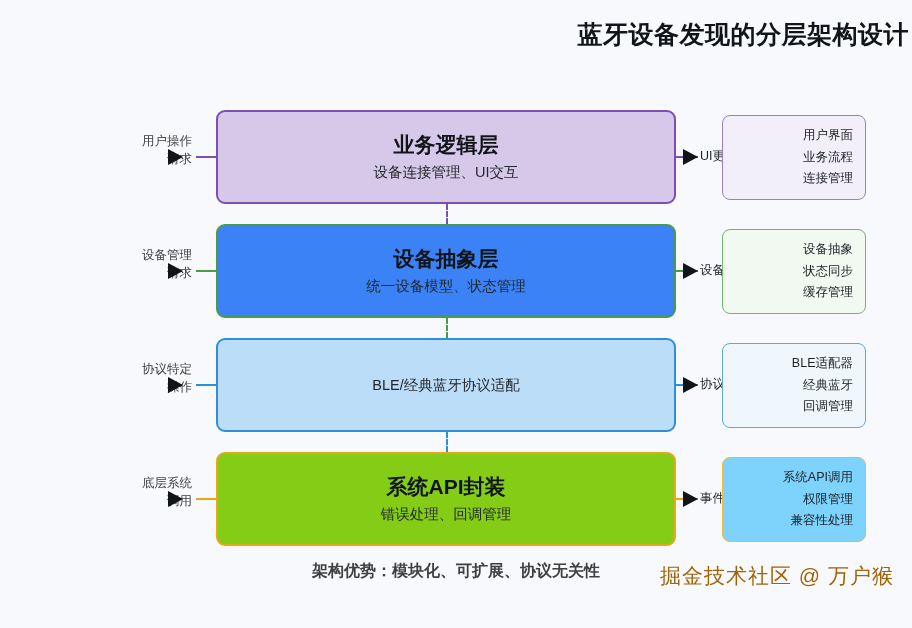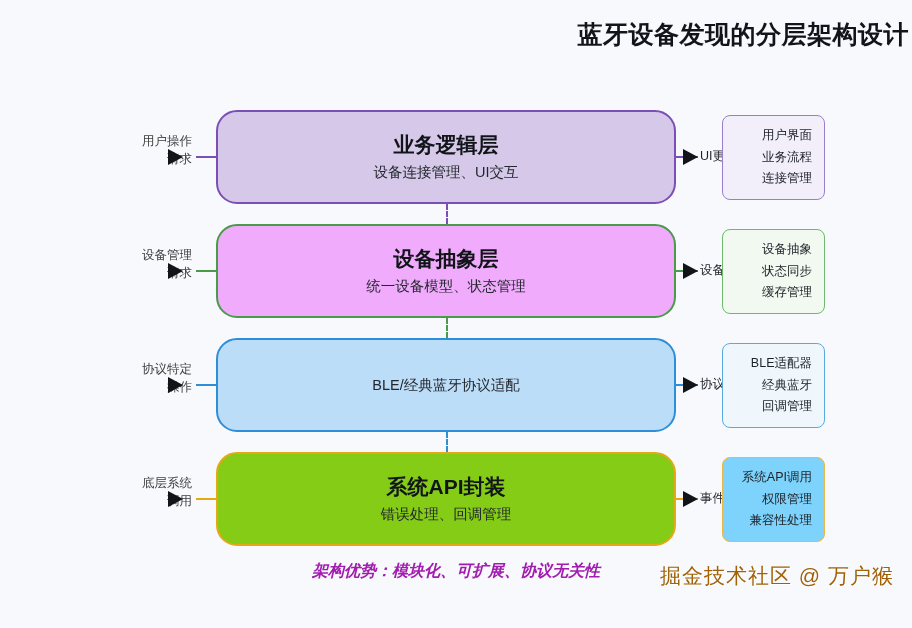--- a/index.html
+++ b/index.html
@@ -47,21 +47,21 @@
   .layer-row[data-row="3"] { top: 452px; }
 
   
   .layer-box {
     position: absolute;
     left: 216px;
     top: 0;
     width: 460px;
     height: 94px;
     box-sizing: border-box;
-    border-radius: 21px;
+    border-radius: 9px;
     border-width: 2px;
     border-style: solid;
     display: flex;
     flex-direction: column;
     align-items: center;
     justify-content: center;
   }
   .layer-title {
     font-size: 21px;
     font-weight: bold;
@@ -131,21 +131,21 @@
     left: 700px;
     font-size: 12.5px;
     color: #1d2127;
     white-space: nowrap;
   }
 
   .right-box {
     position: absolute;
     left: 722px;
     top: 5px;
-    width: 103px;
+    width: 144px;
     height: 85px;
     box-sizing: border-box;
     border-radius: 8px;
     border-width: 1.5px;
     border-style: solid;
     display: flex;
     flex-direction: column;
     align-items: flex-end;
     justify-content: center;
     padding-right: 12px;
@@ -171,22 +171,21 @@
 
   
   .footer-note {
     position: absolute;
     top: 561px;
     left: 0;
     width: 912px;
     text-align: center;
     font-size: 16px;
     font-weight: bold;
-    color: #a21caf;
-    font-style: italic;
+    color: #404040;
   }
 
   .watermark {
     position: absolute;
     top: 562px;
     right: 18px;
     font-size: 21px;
     color: #a16207;
     letter-spacing: 1px;
     text-shadow: 1px 1px 0 #ffffff;
@@ -227,21 +226,21 @@
   <div class="connector" data-conn="0" style="border-left-color:#7b4fb5"></div>
 
   <div class="layer-row" data-row="1">
     <div class="left-label">
       <span class="ll1">设备管理</span>
       <span class="ll2">请求</span>
     </div>
     <div class="left-arrow-line" style="background:#4a9a49"></div>
     <div class="left-arrow-head"></div>
 
-    <div class="layer-box" style="background:#f0abfc;border-color:#4a9a49">
+    <div class="layer-box" style="background:#3b82f6;border-color:#4a9a49">
       <div class="layer-title">设备抽象层</div>
       <div class="layer-sub">统一设备模型、状态管理</div>
     </div>
 
     <div class="right-arrow-line" style="background:#4a9a49"></div>
     <div class="right-arrow-head"></div>
     <div class="right-arrow-label">设备数据</div>
 
     <div class="right-box" style="background:#f1f9f0;border-color:#6fb86d">
       <div class="right-box-item">设备抽象</div>

